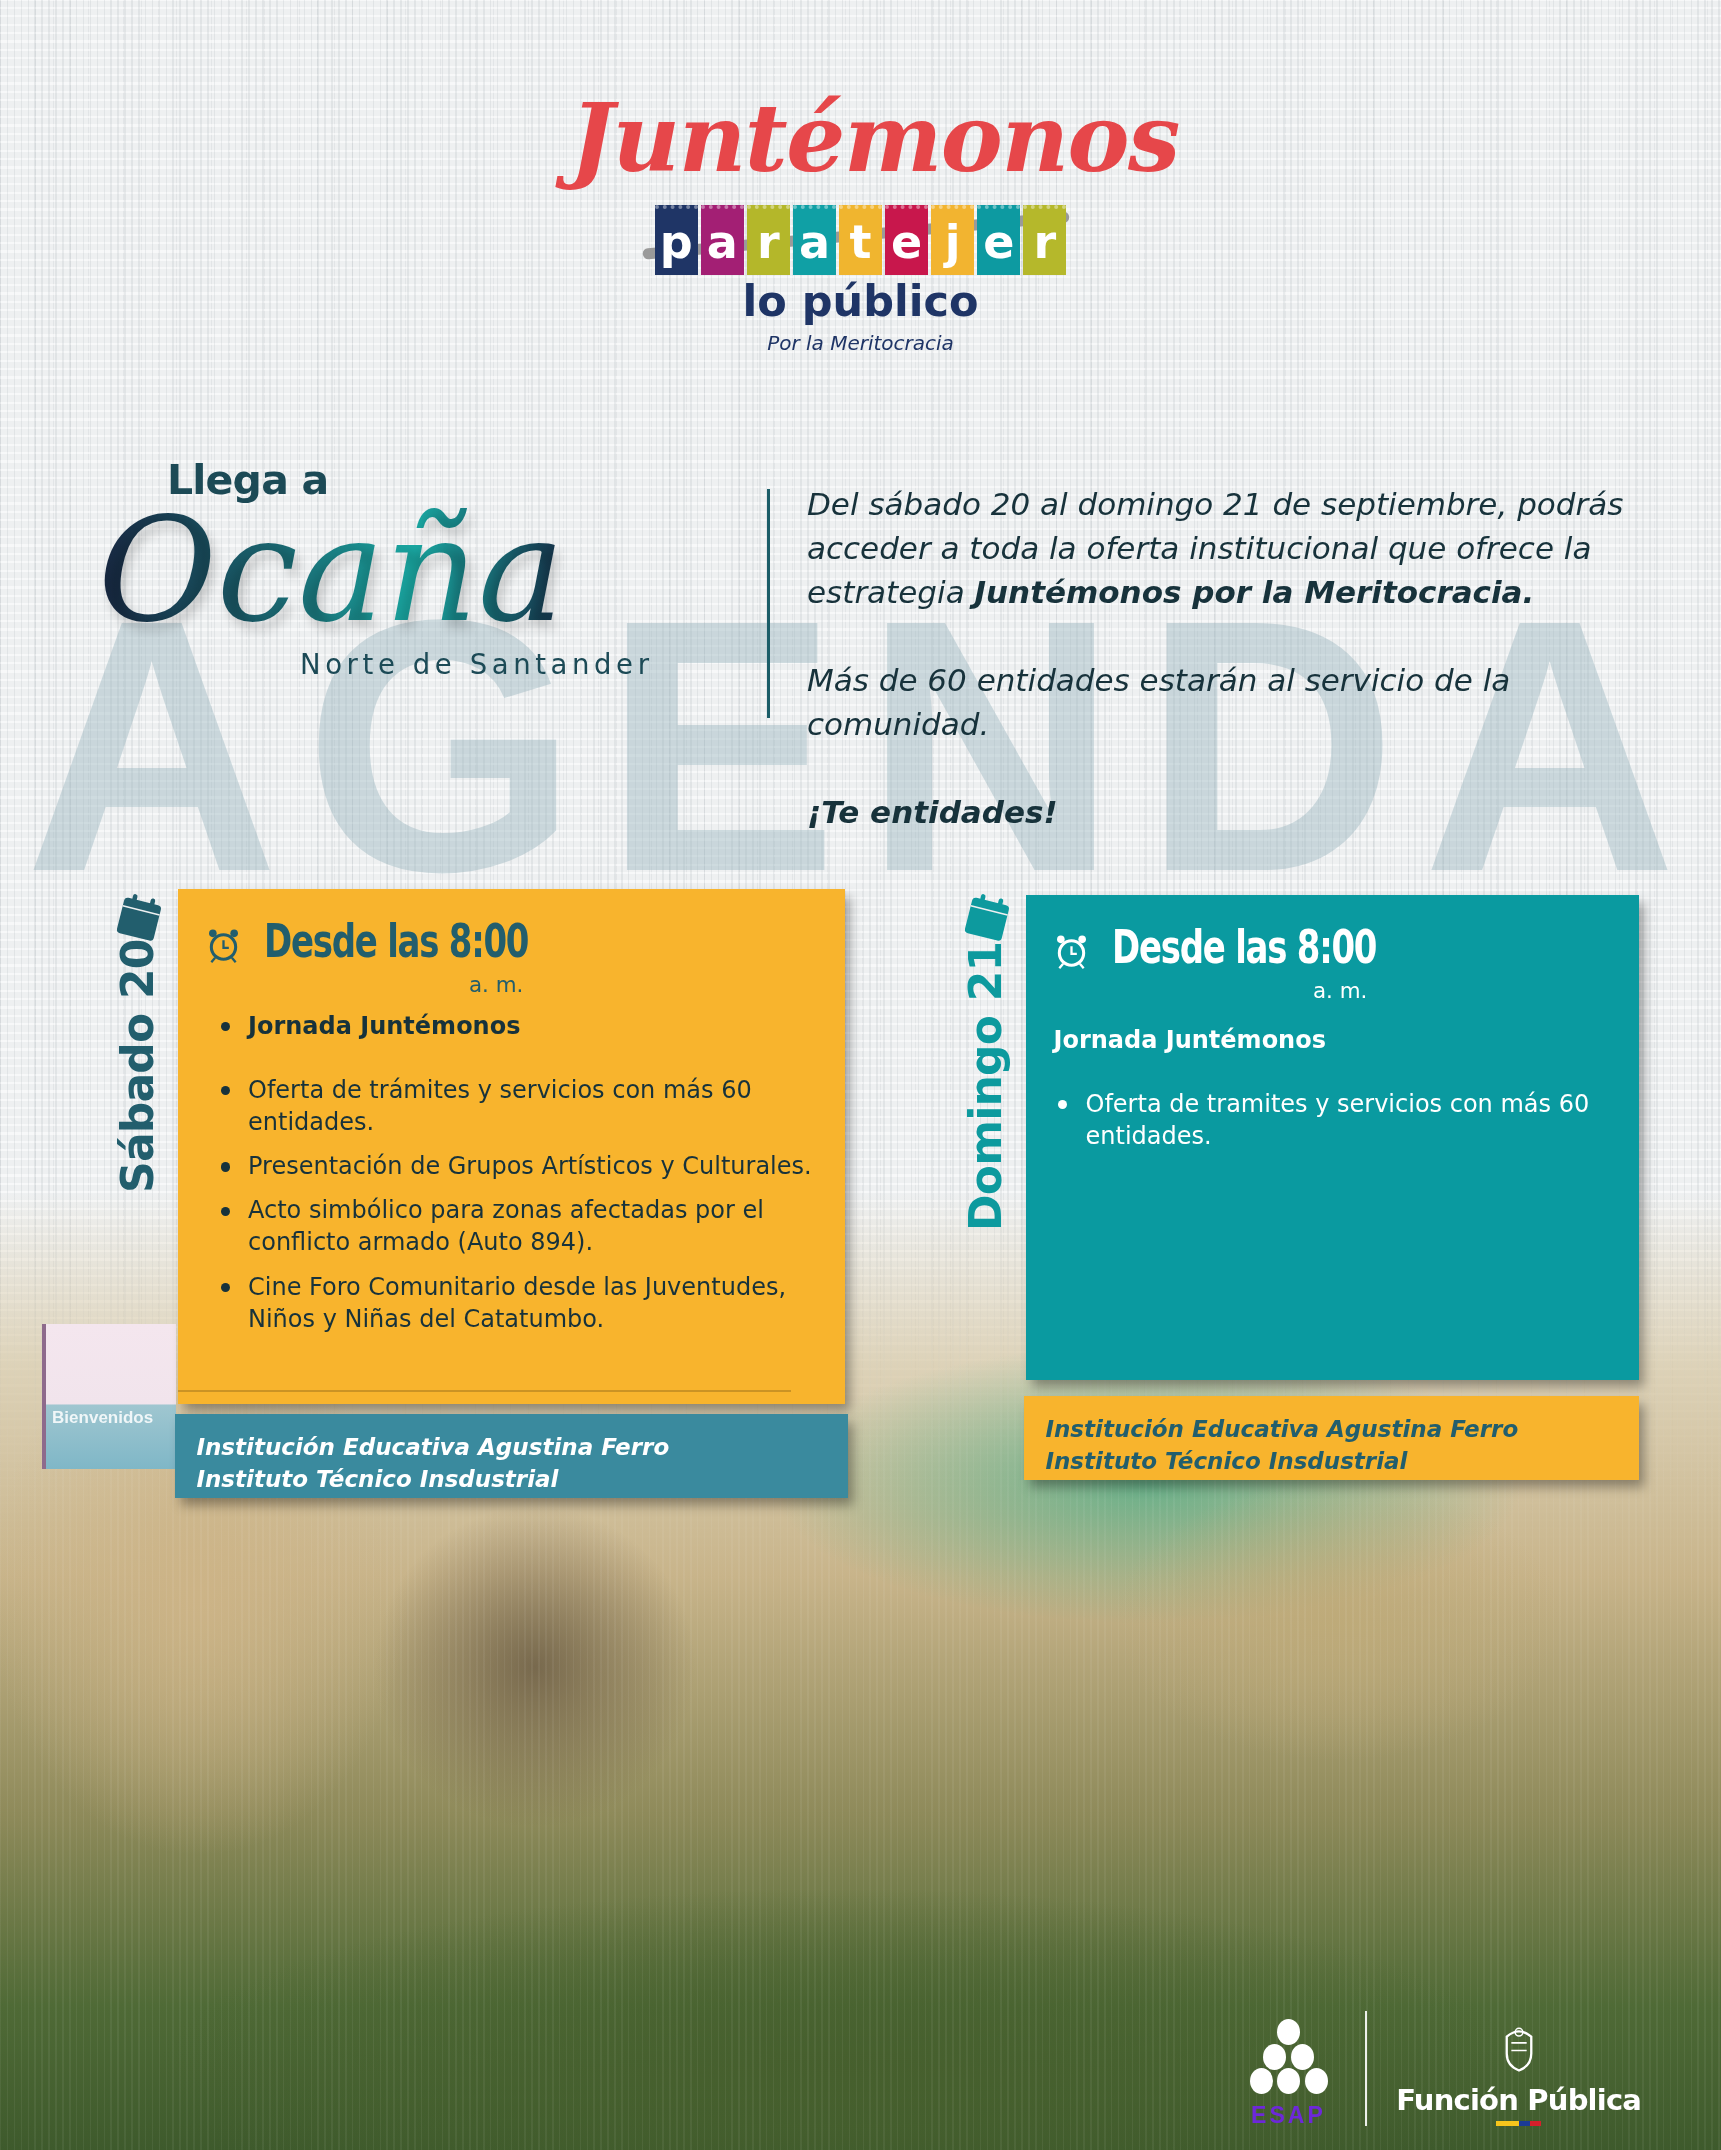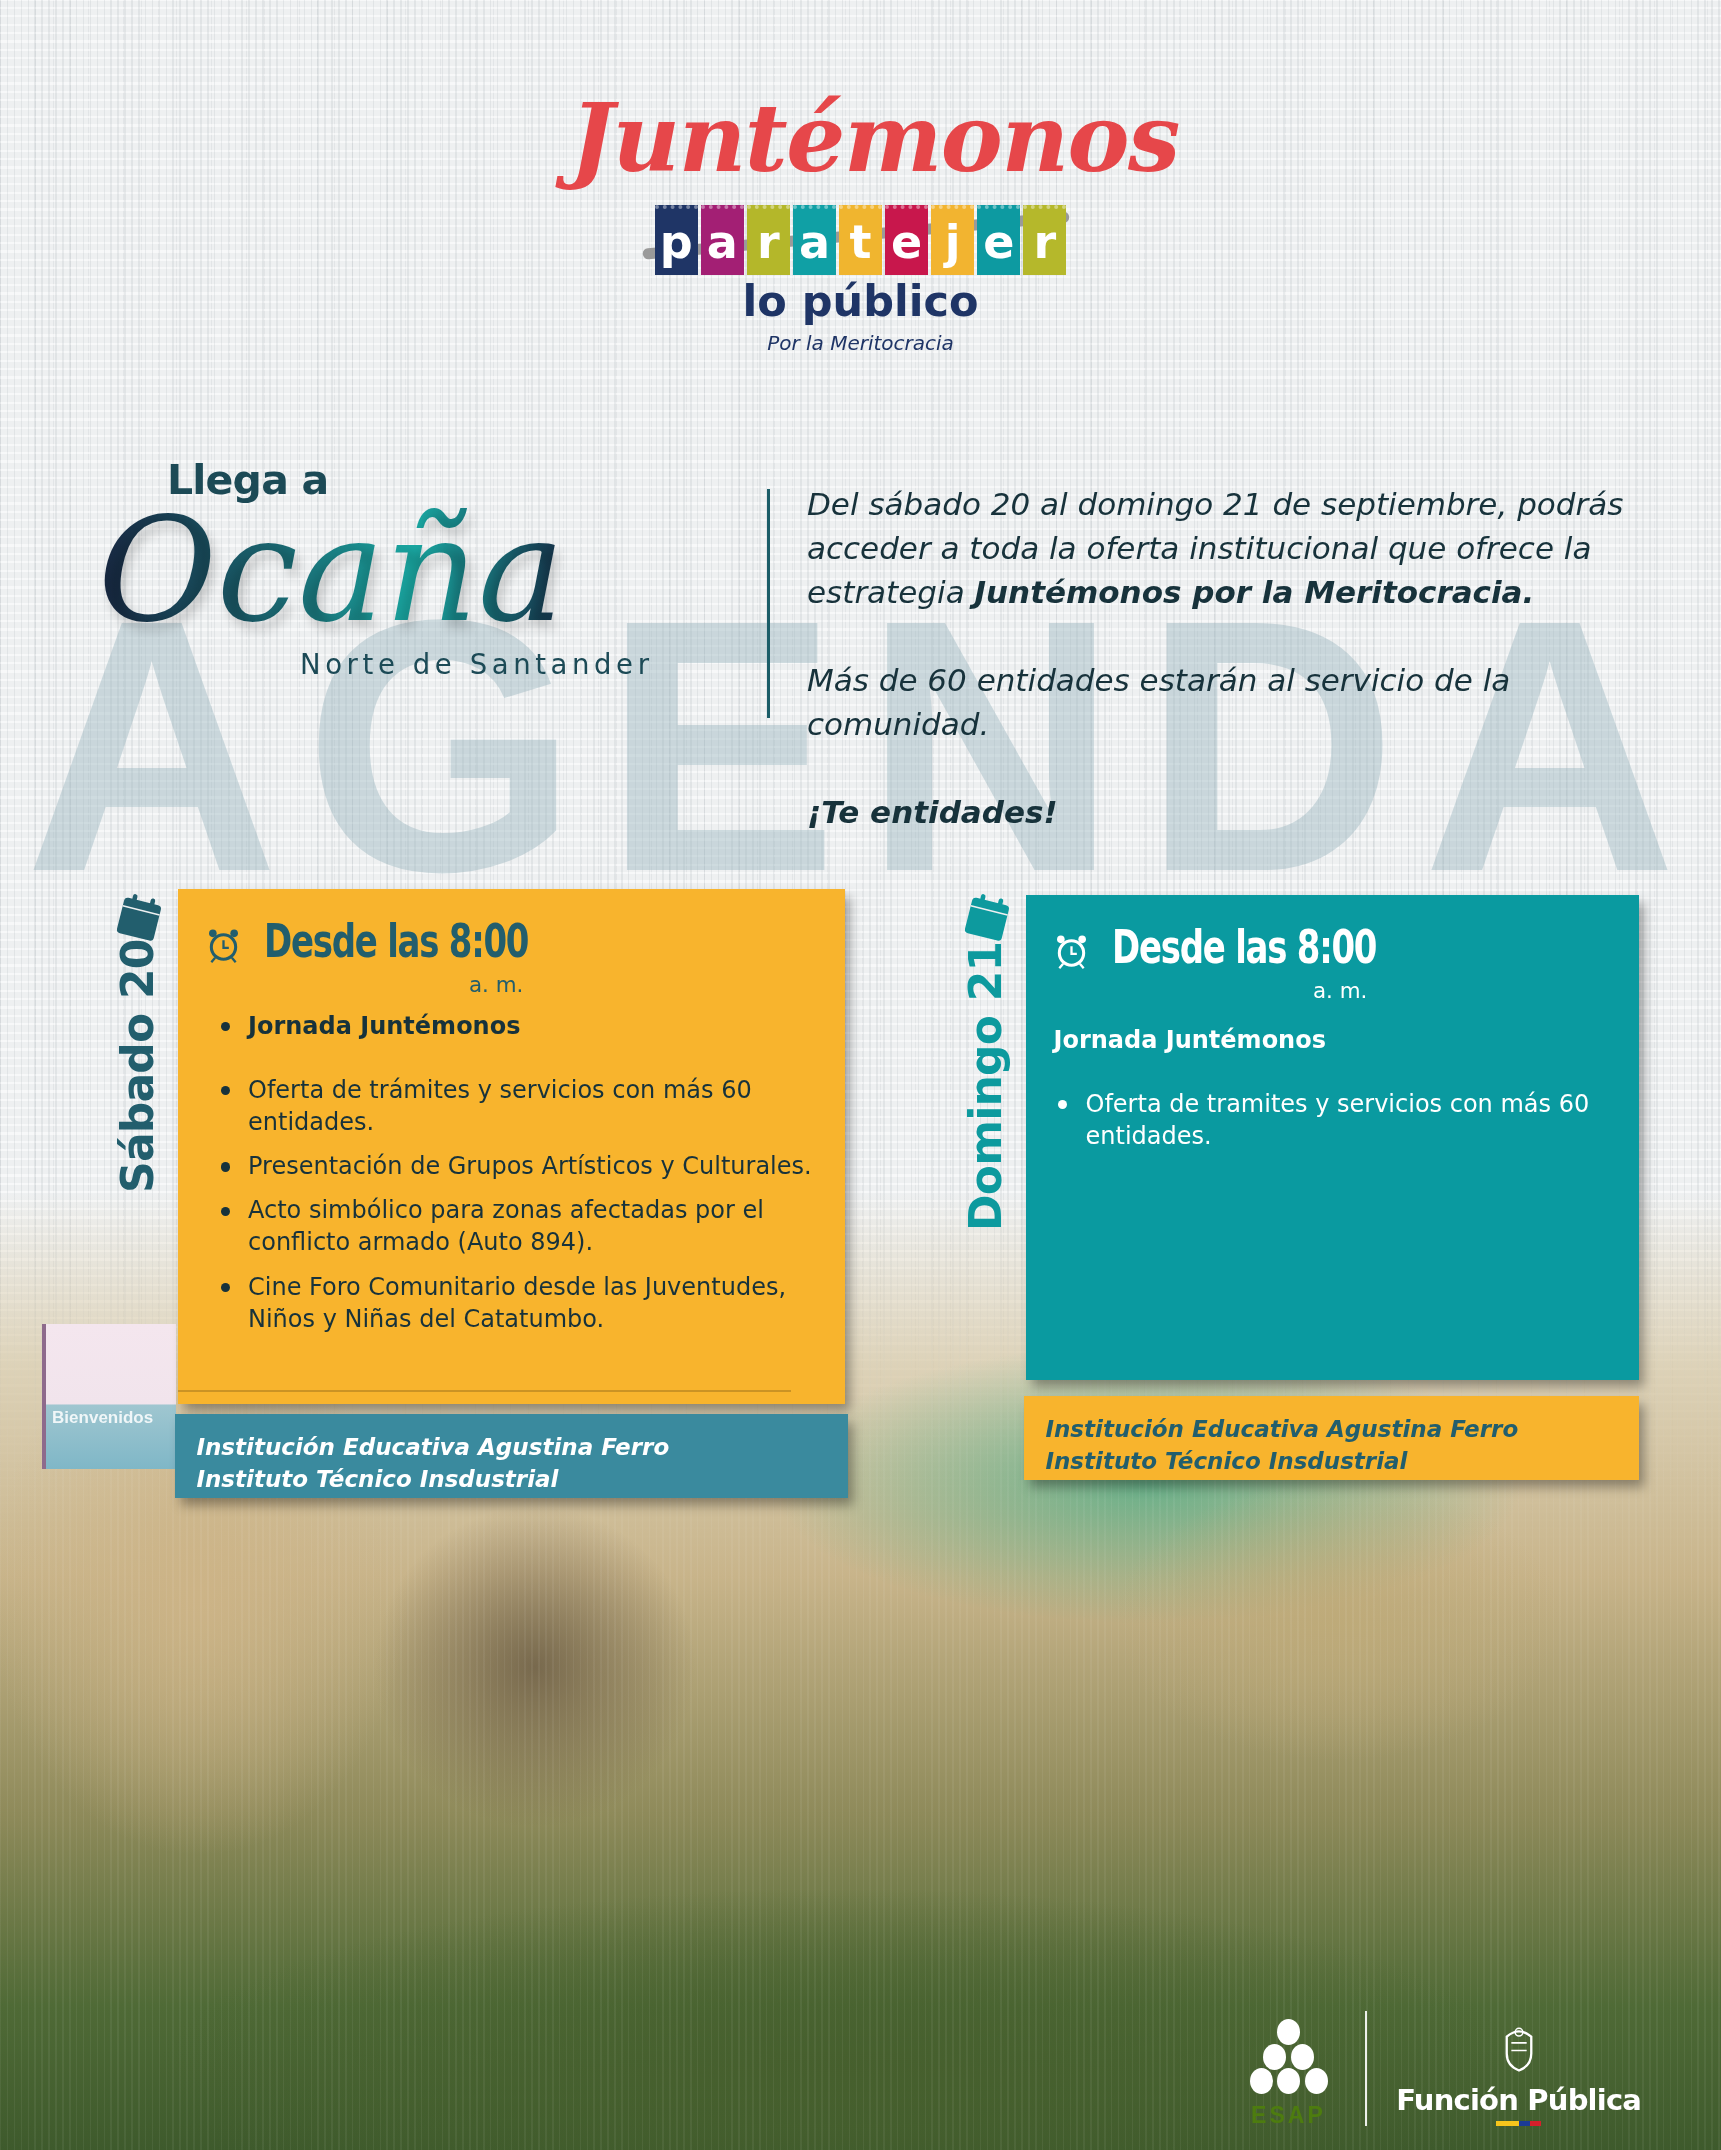--- a/index.html
+++ b/index.html
@@ -155,21 +155,21 @@
     position: absolute; font-family: "DejaVu Sans", sans-serif; font-style: italic; font-weight: bold;
     font-size: 23px; line-height: 32px; padding: 17px 21.4px; box-shadow: 6.1px 7.6px 10.7px rgba(0,0,0,0.35);
   }
   .venue-sat { left: 175px; top: 1414px; width: 673px; height: 84px; background: #3a8a9e; color: #ffffff; }
   .venue-sun { left: 1024px; top: 1396px; width: 615px; height: 84px; background: #f8b42d; color: #225e6d; }
 
   
   .footer-logos { position: absolute; left: 1235px; top: 2011px; display: flex; align-items: flex-end; }
   .esap { width: 107px; height: 107px; position: relative; }
   .esap i { position: absolute; width: 23px; height: 26px; border-radius: 50%; background: #fff; }
-  .esap-text { position: absolute; left: 0; bottom: -3.1px; width: 107px; text-align: center; font-weight: bold; font-size: 23px; color: #4d7c0f; letter-spacing: 3.1px; }
+  .esap-text { position: absolute; left: 0; bottom: -3.1px; width: 107px; text-align: center; font-weight: bold; font-size: 23px; color: #6d28d9; letter-spacing: 3.1px; }
   .footer-divider { width: 2.3px; height: 115px; background: rgba(255,255,255,0.9); margin: 0 29px 0 23px; }
   .fp { text-align: center; color: #fff; }
   .fp-shield { width: 40px; height: 46px; margin: 0 auto 7.6px; }
   .fp-name { font-family: "DejaVu Sans", sans-serif; font-weight: bold; font-size: 29px; letter-spacing: -0.8px; }
   .fp-flag { display: flex; justify-content: center; margin-top: 4.6px; }
   .fp-flag span { height: 4.6px; }
 </style>
 </head>
 <body>
 

